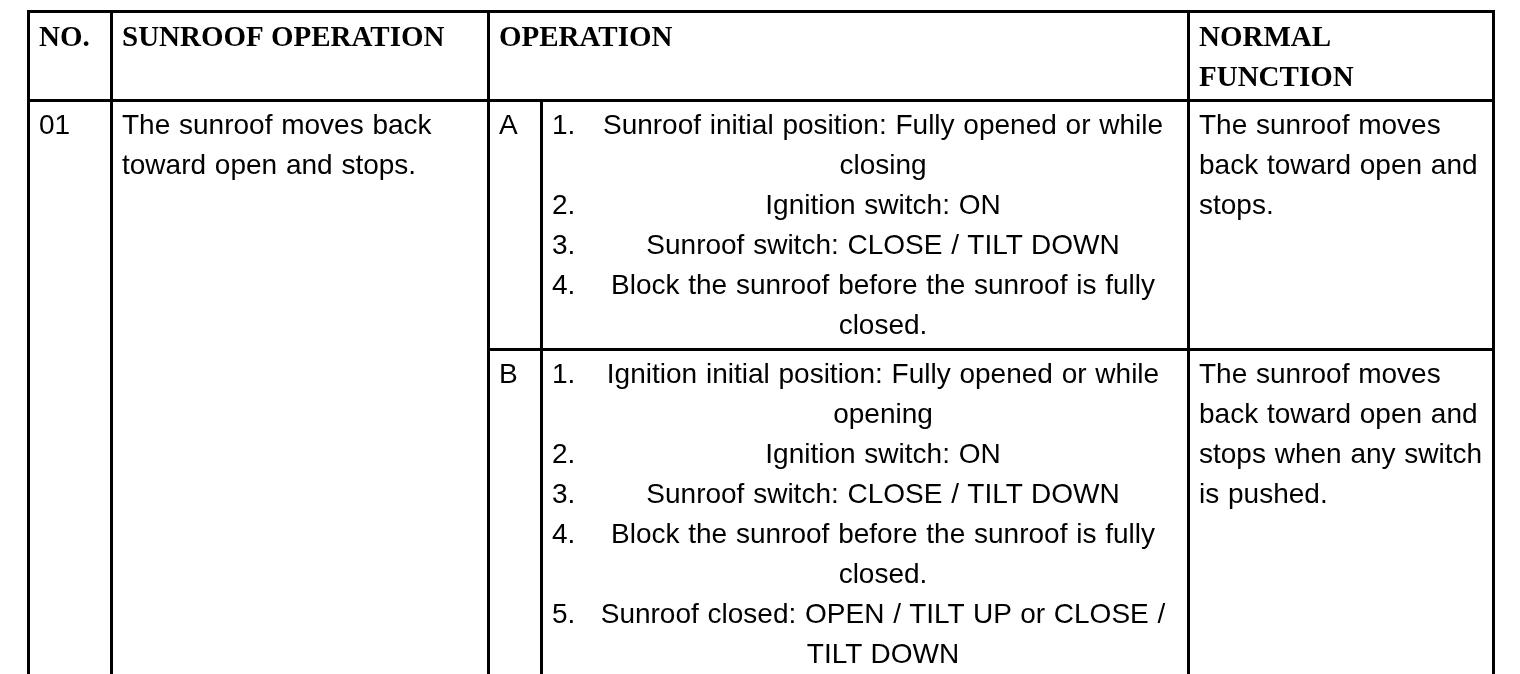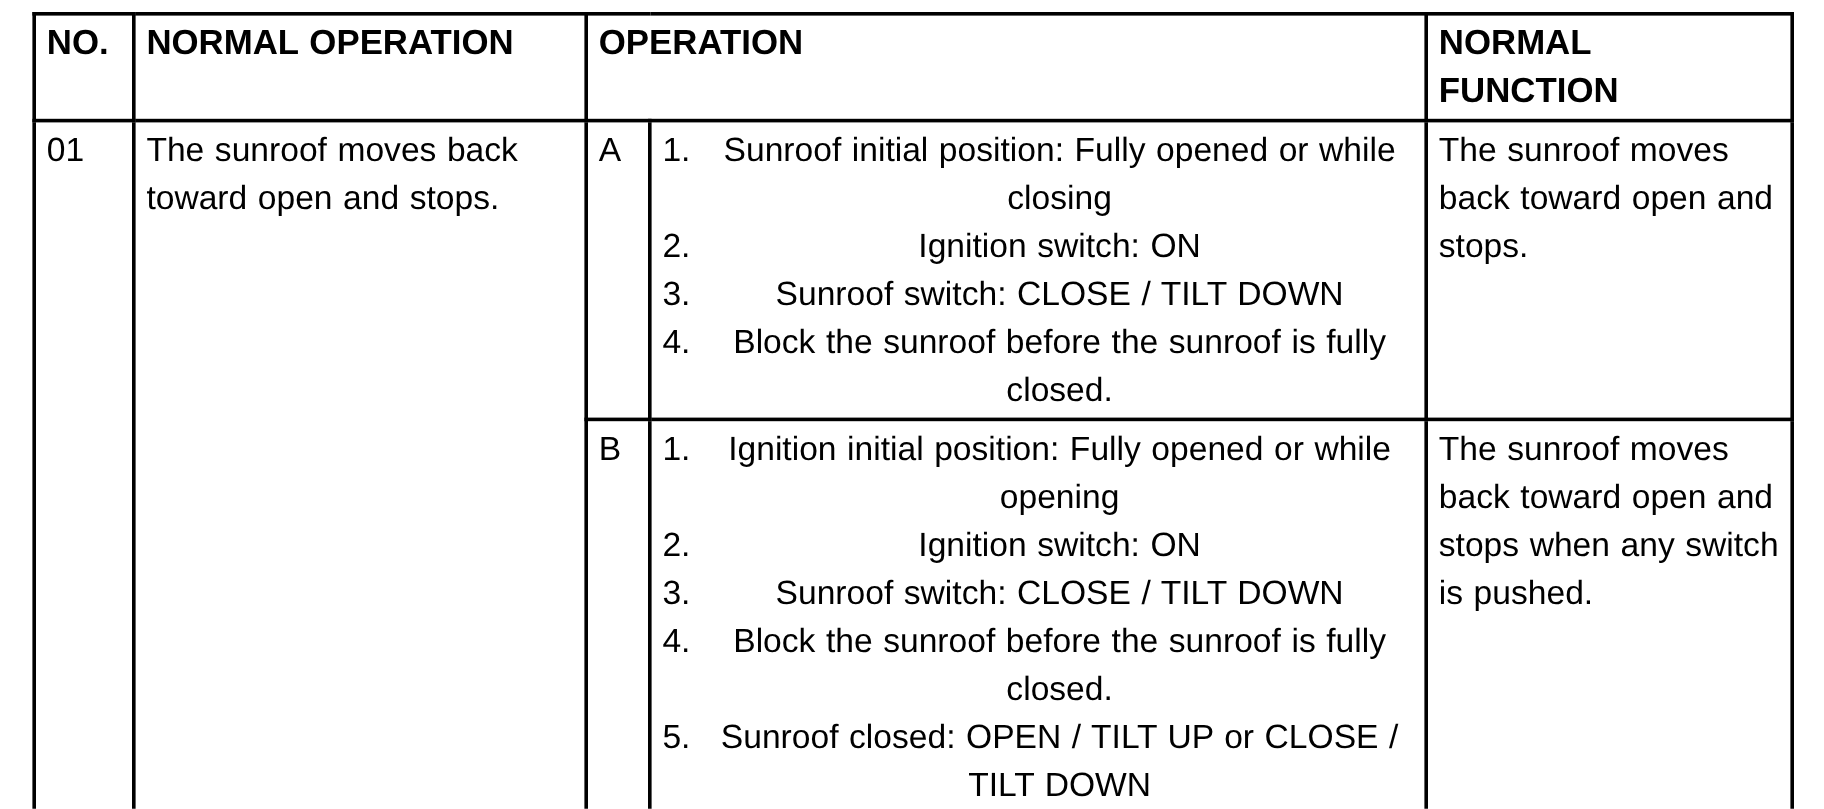--- a/index.html
+++ b/index.html
@@ -47,39 +47,39 @@
     display: flex;
     align-items: flex-start;
   }
   .step-num {
     flex: 0 0 36px;
   }
   .step-text {
     flex: 1 1 auto;
     text-align: center;
   }
-  tr.header-row { height: 87px; }
+  tr.header-row { height: 87px; font-family: Liberation Serif, serif; }
   tr.sub-row-a  { height: 244px; margin-top: 44px; }
 </style>
 </head>
 <body>
 
 <table class="doc-table">
   <colgroup>
     <col style="width:83px">
     <col style="width:377px">
     <col style="width:53px">
     <col style="width:647px">
     <col style="width:305px">
   </colgroup>
 
   <tbody>
       <tr class="header-row">
     <th>NO.</th>
-    <th>NORMAL OPERATION</th>
+    <th>SUNROOF OPERATION</th>
     <th colspan="2">OPERATION</th>
     <th>NORMAL FUNCTION</th>
   </tr>
 
   <tr class="sub-row-a">
     <td rowspan="2">01</td>
     <td rowspan="2">The sunroof moves back toward open and stops.</td>
     <td>A</td>
     <td class="cell-steps">
       <div class="step">

